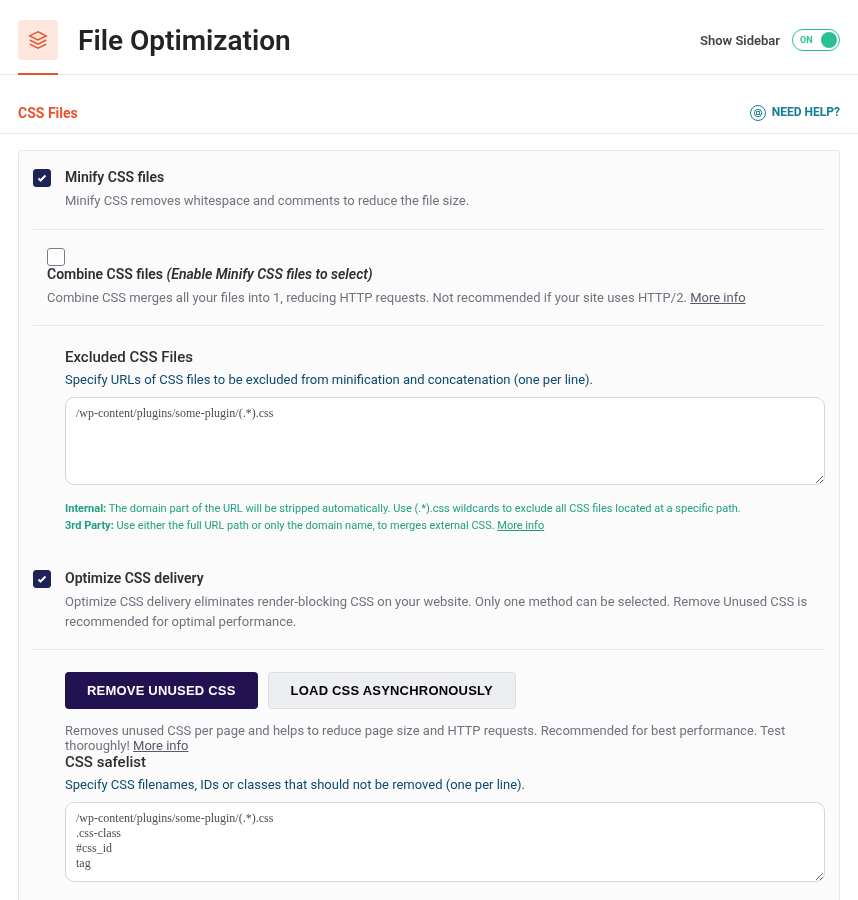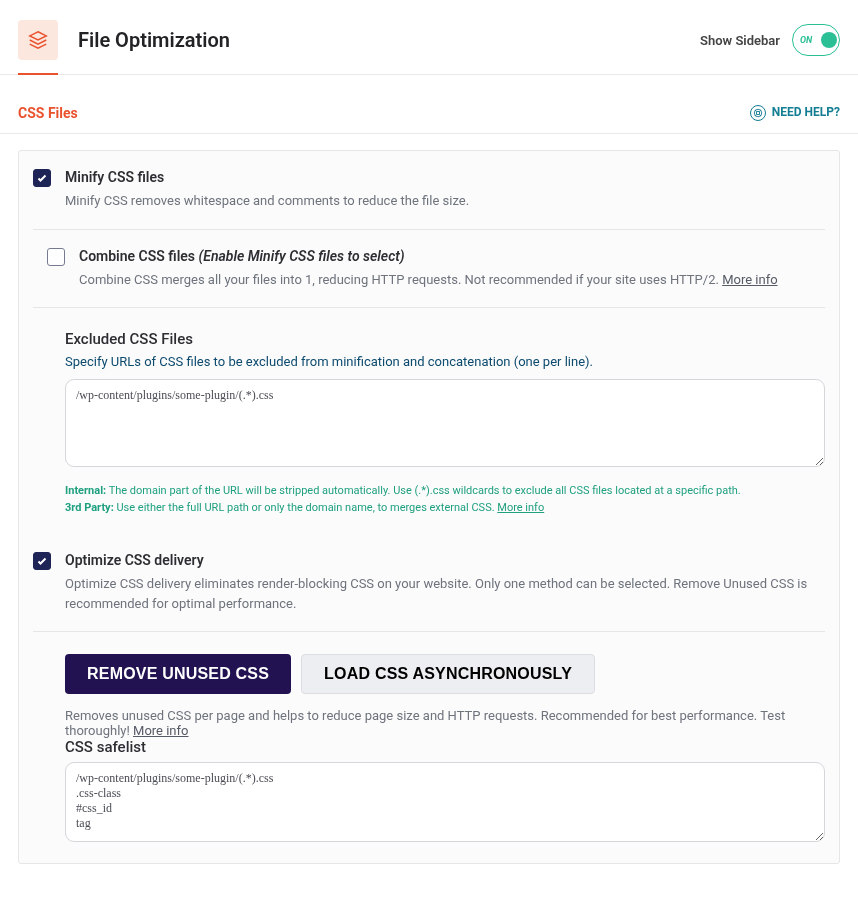--- a/index.html
+++ b/index.html
@@ -22,21 +22,21 @@
       height: 40px;
       background: #fce7de;
       border-radius: 4px;
       display: flex;
       align-items: center;
       justify-content: center;
       margin-right: 20px;
     }
     .header-icon svg { width: 22px; height: 22px; }
     .page-title {
-      font-size: 20px;
+      font-size: 28px;
       font-weight: 600;
       color: #232326;
       flex: 1;
     }
     .show-sidebar {
       display: flex;
       align-items: center;
       gap: 12px;
       color: #444;
       font-weight: 600;
@@ -47,28 +47,27 @@
       position:absolute;
       left:18px;
       bottom:-1px;
       width:40px;
       height:2px;
       background:#e9522d;
     }
     .toggle {
       position: relative;
       width: 48px;
-      height: 32px;
+      height: 22px;
       background: #fff;
       border: 1.5px solid #2bbf95;
       border-radius: 20px;
       cursor: pointer;
       display: flex;
       align-items: center;
-      font-style: italic;
     }
     .toggle-label {
       font-size: 9px;
       font-weight: 700;
       color: #2bbf95;
       position: absolute;
       left: 7px;
     }
     .toggle-knob {
       width: 16px;
@@ -113,21 +112,21 @@
       border: 1px solid #e6e6e8;
       border-radius: 3px;
       background: #fbfbfc;
       padding: 0;
     }
     .setting {
       display: flex;
       padding: 18px 14px;
     }
     .setting + .setting,
-    .subsetting-block-top { border-top: 1px solid #e6e6e8; margin: 0 14px; }
+    .subsetting-block-top { border-top: 1px solid #e6e6e8; margin: 0 14px; flex-direction: column; }
     .subsetting-block-top{padding-top:22px;}
 
     .checkbox {
       width: 18px;
       height: 18px;
       border: 1.5px solid #767b91;
       border-radius: 3px;
       flex-shrink: 0;
       margin-right: 14px;
       display: flex;
@@ -201,21 +200,21 @@
     .hint .more-link{color:#1fa07f;}
 
     .delivery-buttons {
       display: flex;
       gap: 10px;
       margin-bottom: 14px;
     }
     .btn {
       padding: 10px 22px;
       border-radius: 4px;
-      font-size: 16px;
+      font-size: 13px;
       font-weight: 700;
       cursor: pointer;
       border: none;
       letter-spacing:0.2px;
     }
     .btn-primary {
       background: #231251;
       color: #fff;
     }
     .btn-secondary {
@@ -318,19 +317,20 @@
   <div class="sub-block">
     <div class="delivery-buttons">
       <button class="btn btn-primary">REMOVE UNUSED CSS</button>
       <button class="btn btn-secondary">LOAD CSS ASYNCHRONOUSLY</button>
     </div>
     <div class="delivery-desc">
       <span>Removes unused CSS per page and helps to reduce page size and HTTP requests. Recommended for best performance. Test thoroughly! </span><span class="more-link">More info</span>
     </div>
 
     <div class="sub-label">CSS safelist</div>
+    <div class="sub-desc">Specify CSS filenames, IDs or classes that should not be removed (one per line).</div>
     <textarea style="min-height: 80px;">/wp-content/plugins/some-plugin/(.*).css
 .css-class
 #css_id
 tag</textarea>
   </div>
 
 </div>
 
 </body></html>

